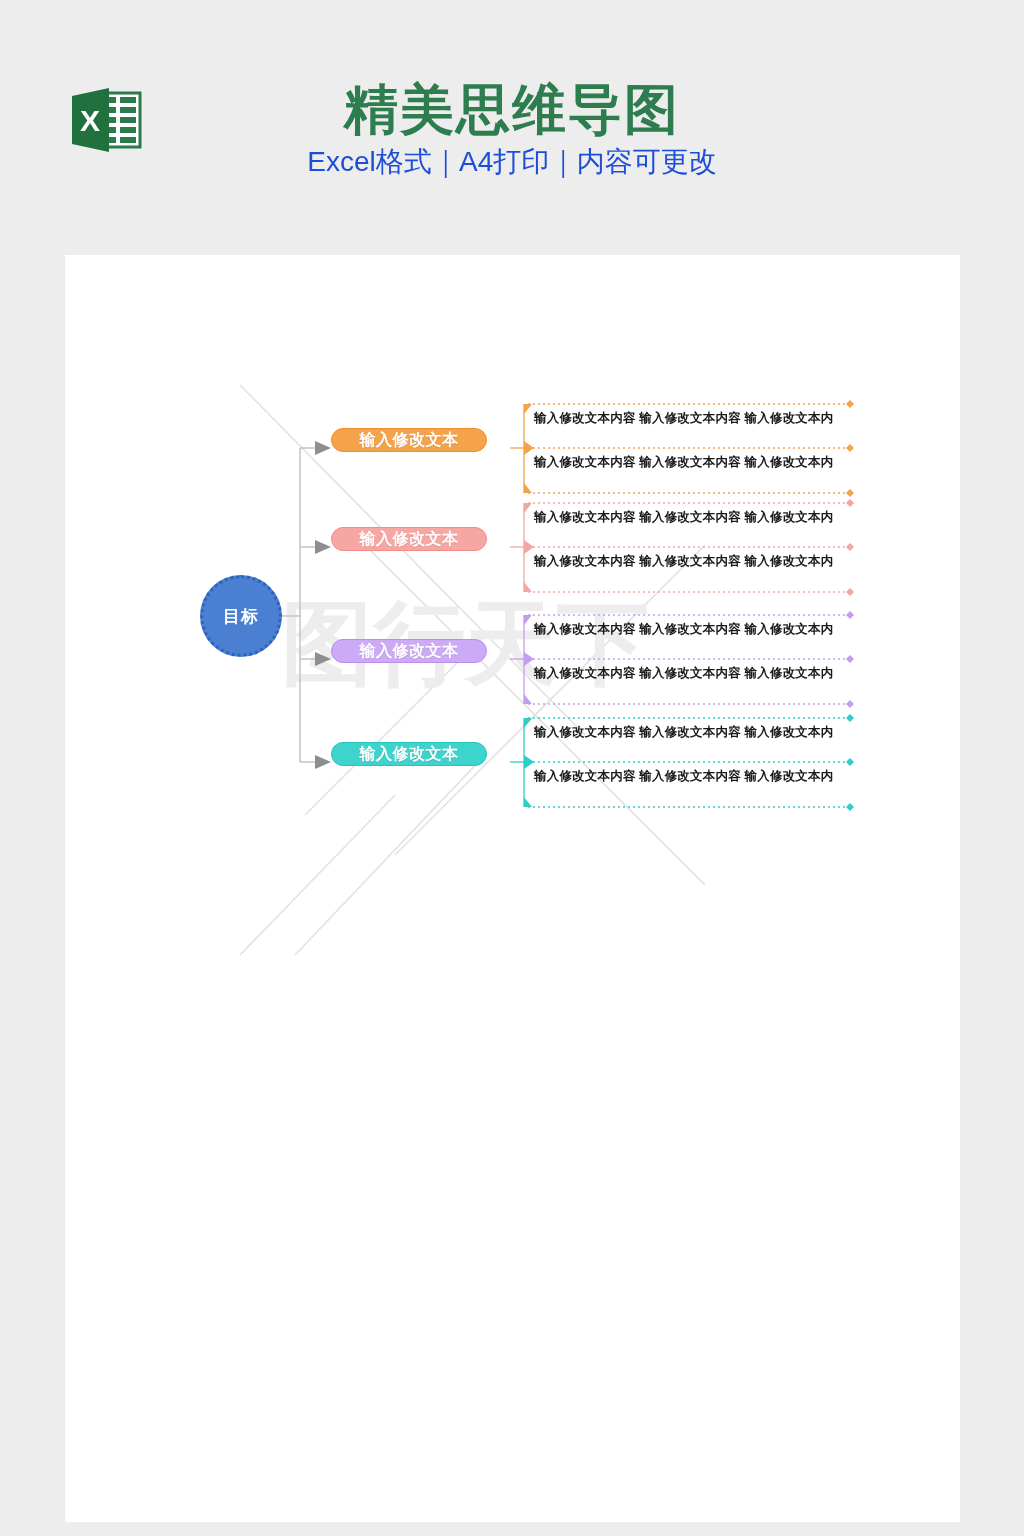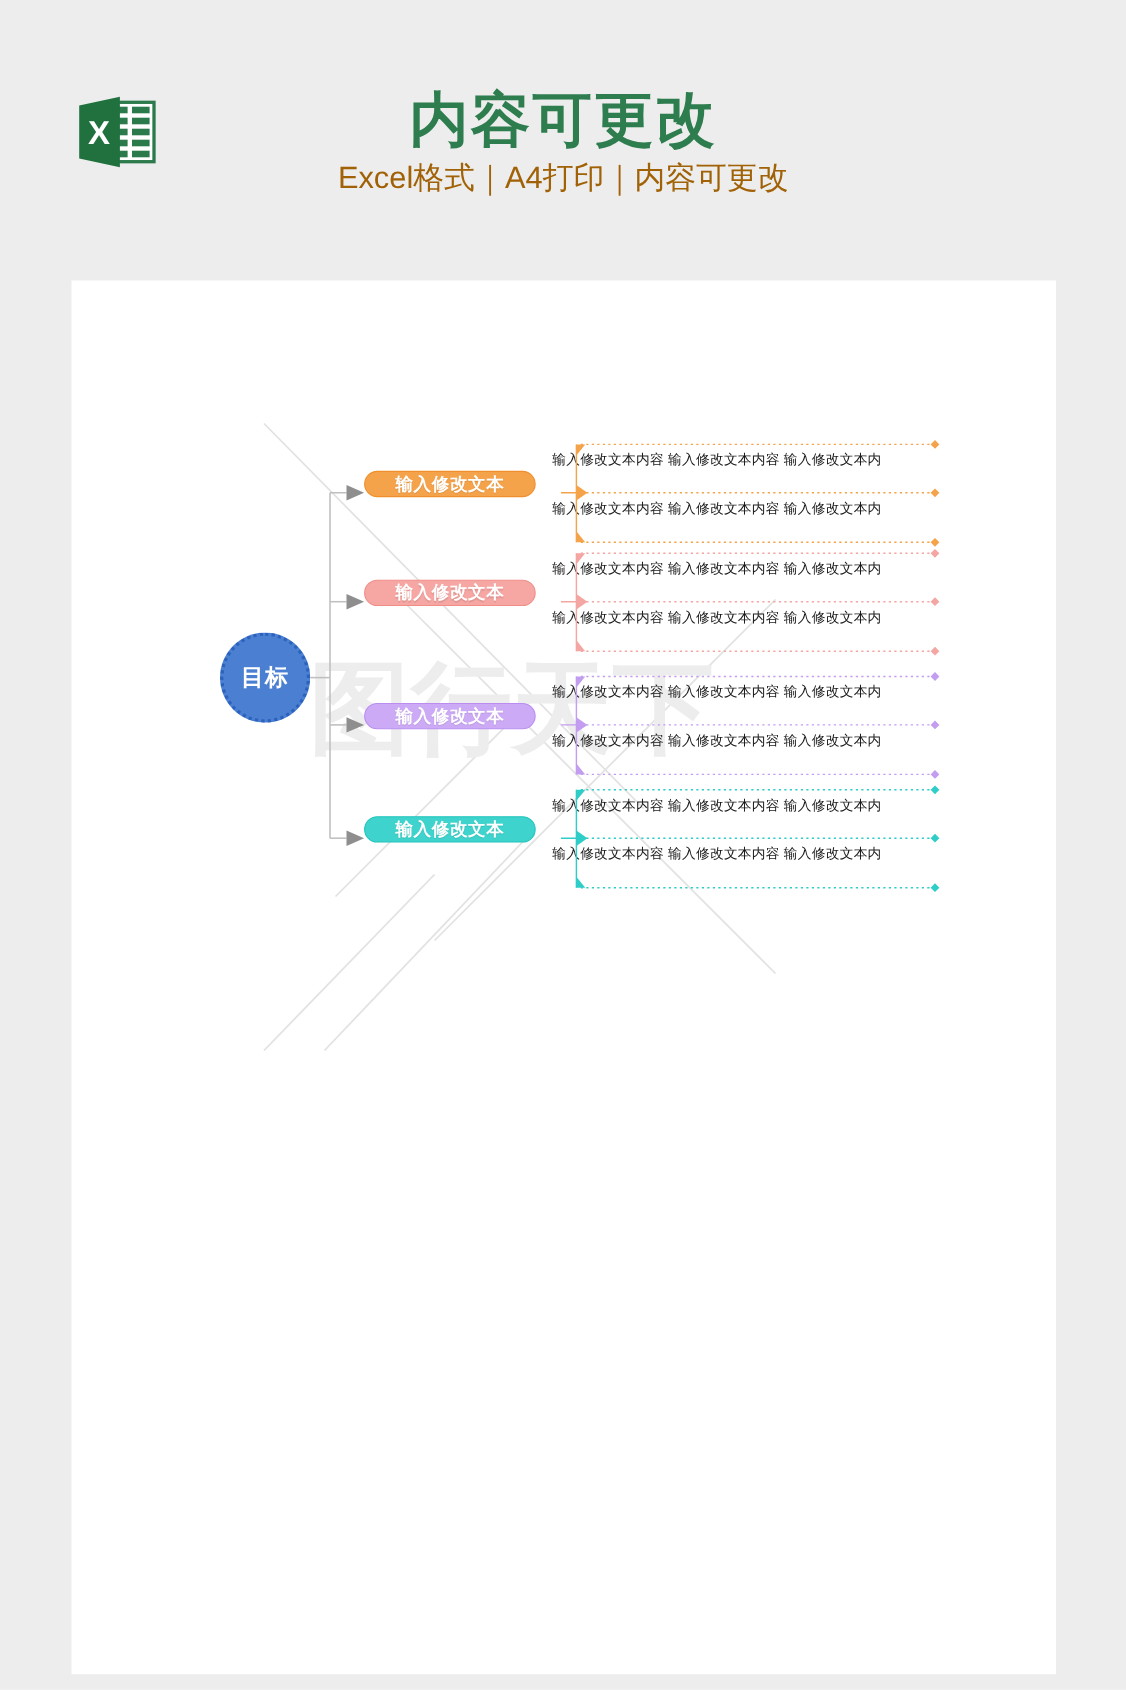--- a/index.html
+++ b/index.html
@@ -36,21 +36,21 @@
   #main-title {
     font-size: 54px;
     font-weight: bold;
     color: #2e7d4f;
     letter-spacing: 2px;
     line-height: 62px;
     margin: 0;
   }
   #sub-title {
     font-size: 28px;
-    color: #a16207;
+    color: #1d4ed8;
     line-height: 40px;
     margin: 2px 0 0 0;
     font-weight: 400;
   }
 
   
   #page {
     position: absolute;
     left: 65px; top: 255px;
     width: 895px; height: 1267px;
@@ -74,21 +74,21 @@
   }
 
   
   #center-node {
     position: absolute;
     left: 135px; top: 320px;
     width: 82px; height: 82px;
     border-radius: 50%;
     background: #4a7fd1;
     color: #ffffff;
-    font-size: 21px;
+    font-size: 17px;
     font-weight: bold;
     display: flex;
     align-items: center;
     justify-content: center;
     border: 3px dotted #2a62bd;
     box-sizing: border-box;
     letter-spacing: 1px;
   }
 
   
@@ -116,23 +116,24 @@
     width: 360px;
   }
   .detail-line {
     height: 35px;
     display: flex;
     align-items: center;
     box-sizing: border-box;
   }
   .detail-text {
     font-size: 12.5px;
-    font-weight: normal;
+    font-weight: bold;
     color: #1a1a1a;
     white-space: nowrap;
+    margin-left: 32px;
     letter-spacing: 0.2px;
   }
 </style>
 </head>
 <body>
 
 <div id="header">
 
   <div id="excel-logo">
     <svg width="76" height="68" viewBox="0 0 76 68" xmlns="http://www.w3.org/2000/svg">
@@ -150,21 +151,21 @@
         <rect x="33" y="51" width="15" height="6"></rect>
         <rect x="52" y="51" width="16" height="6"></rect>
       </g>
 
       <path d="M4 10 L41 2 L41 66 L4 58 Z" fill="#21713f"></path>
       <text x="22" y="45" font-family="Liberation Sans, sans-serif" font-size="30" font-weight="bold" fill="#ffffff" text-anchor="middle">X</text>
     </svg>
   </div>
 
   <div id="header-text">
-    <div id="main-title">内容可更改</div>
+    <div id="main-title">精美思维导图</div>
     <div id="sub-title">Excel格式｜A4打印｜内容可更改</div>
   </div>
 </div>
 
 <div id="page">
 
   <svg id="watermark" viewBox="0 0 895 1267" xmlns="http://www.w3.org/2000/svg">
     <g stroke="#e2e2e2" stroke-width="1.6" fill="none">
       <line x1="175" y1="130" x2="520" y2="480"></line>
       <line x1="290" y1="280" x2="640" y2="630"></line>

